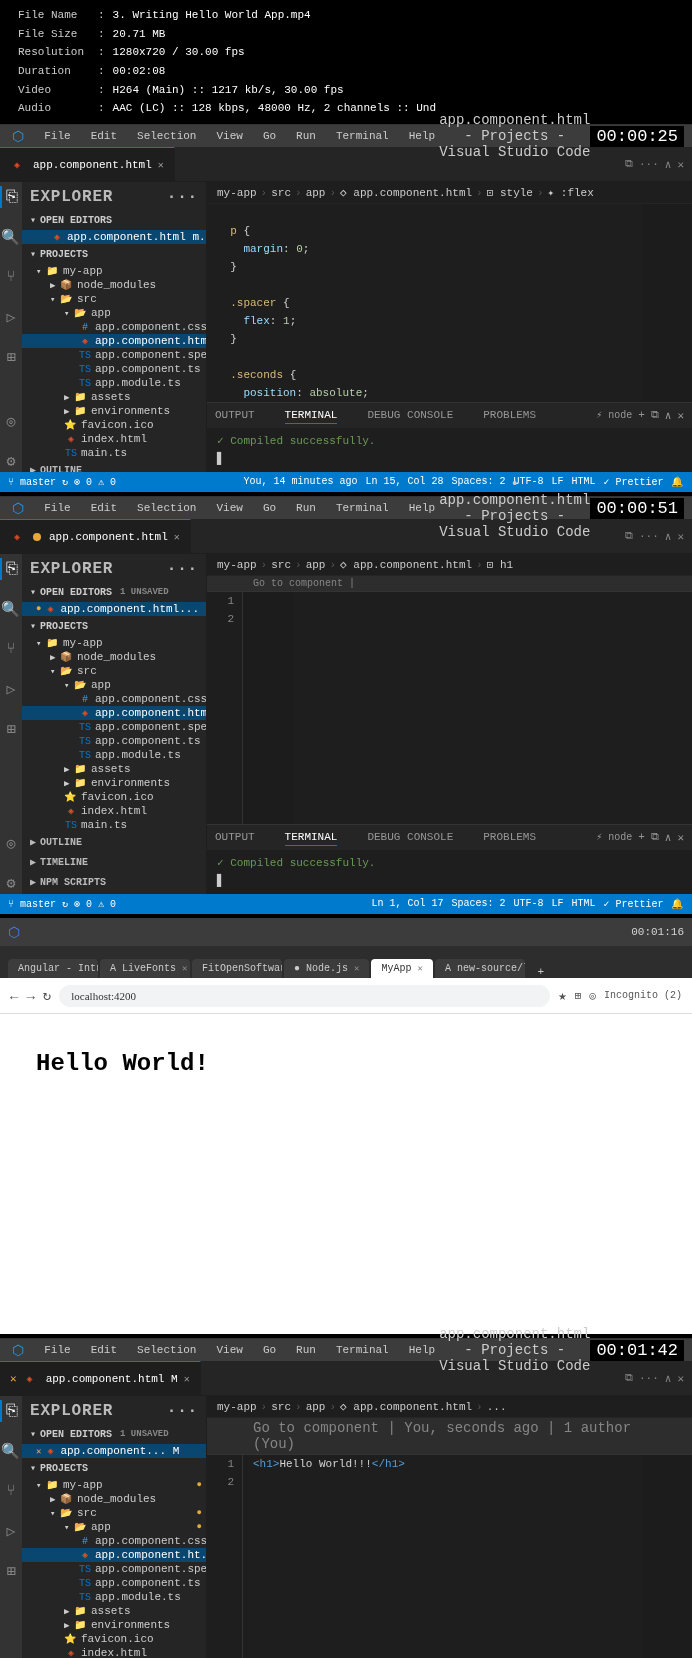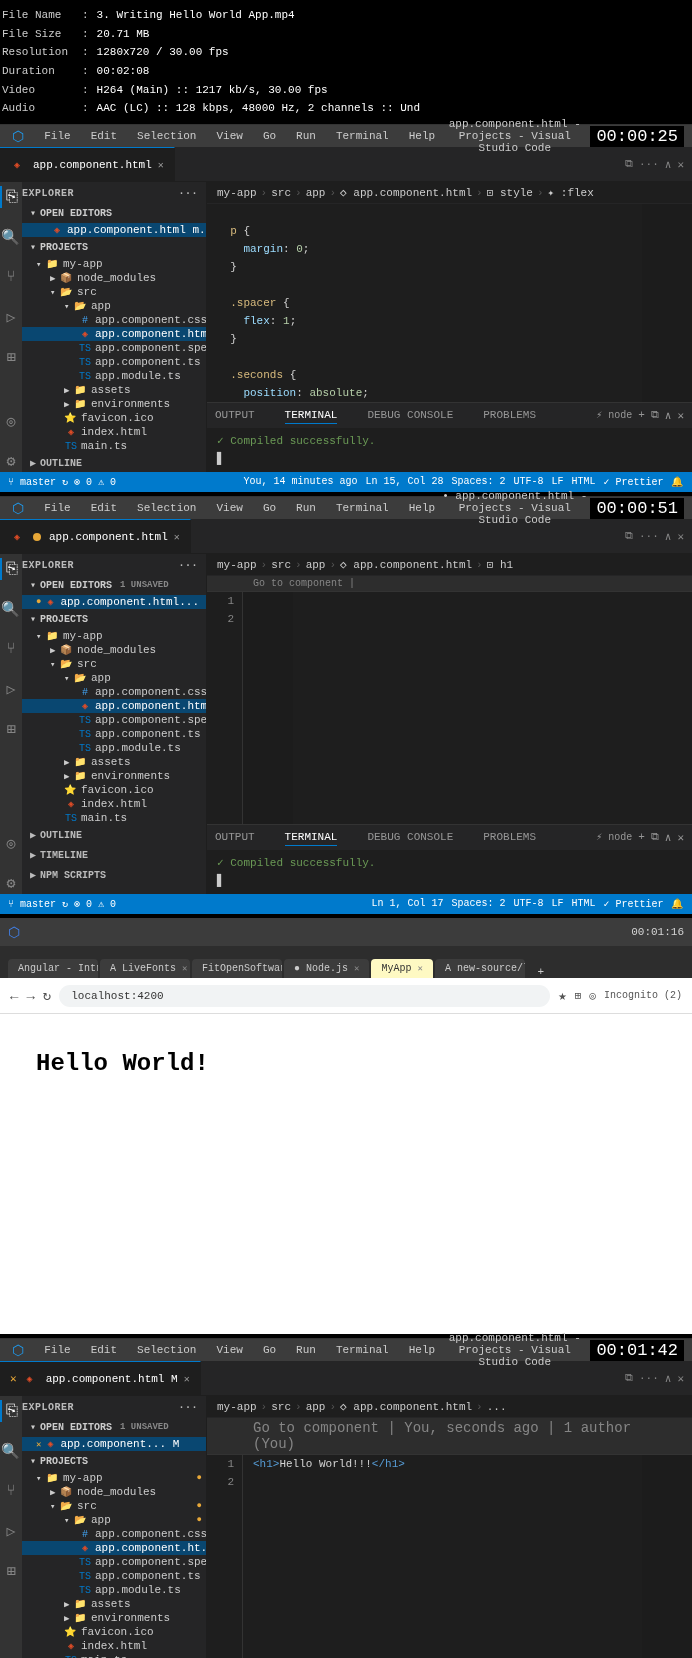--- a/index.html
+++ b/index.html
@@ -9,21 +9,21 @@
       font-family: 'Consolas', 'Courier New', monospace;
       font-size: 11px;
       color: #d4d4d4;
       overflow-x: hidden;
     }
 
     
     .file-info {
       background: #000;
       color: #fff;
-      padding: 6px 2px;
+      padding: 6px 18px;
       font-size: 11px;
       line-height: 1.7;
     }
     .file-info table { border-collapse: collapse; }
     .file-info td { padding: 0 4px 0 0; vertical-align: top; }
     .file-info td:first-child { color: #ccc; min-width: 80px; }
     .file-info td:nth-child(2) { color: #ccc; padding-right: 8px; }
 
     
     .vscode-frame {
@@ -46,21 +46,21 @@
     .title-bar .menu-items {
       display: flex;
       gap: 12px;
       align-items: center;
     }
     .title-bar .menu-items span {
       cursor: pointer;
       padding: 2px 4px;
     }
     .title-bar .title-center {
-      font-size: 11px;
+      font-size: 14px;
       color: #ccc;
       flex: 1;
       text-align: center;
     }
     .title-bar .timestamp {
       color: #fff;
       font-size: 17px;
       background: #000;
       padding: 1px 6px;
     }
@@ -97,25 +97,25 @@
 
     
     .sidebar {
       width: 185px;
       background: #252526;
       border-right: 1px solid #1e1e1e;
       overflow-y: auto;
       flex-shrink: 0;
     }
     .sidebar-section-title {
-      font-size: 10px;
+      font-size: 16px;
       font-weight: bold;
       text-transform: uppercase;
       color: #bbb;
-      padding: 6px 8px 4px 0;
+      padding: 6px 8px 4px 8px;
       letter-spacing: 0.05em;
       display: flex;
       justify-content: space-between;
       align-items: center;
     }
     .sidebar-section-title .dots { cursor: pointer; }
 
     .sidebar-subsection {
       font-size: 10px;
       font-weight: bold;
@@ -315,21 +315,21 @@
       border-radius: 4px 4px 0 0;
       cursor: pointer;
       display: flex;
       align-items: center;
       gap: 4px;
       white-space: nowrap;
       max-width: 90px;
       overflow: hidden;
     }
     .browser-tab.active {
-      background: #fef9c3;
+      background: #ffffff;
       color: #333;
     }
     .browser-tab .tab-close { color: #888; font-size: 9px; margin-left: 2px; }
     .browser-addressbar {
       background: #fff;
       display: flex;
       align-items: center;
       padding: 4px 10px;
       gap: 8px;
       height: 36px;
@@ -342,20 +342,21 @@
     }
     .url-bar {
       flex: 1;
       background: #f1f3f4;
       border-radius: 16px;
       padding: 5px 12px;
       font-size: 11px;
       color: #333;
       display: flex;
       align-items: center;
+      font-family: Liberation Serif, serif;
     }
     .browser-content {
       background: #fff;
       padding: 20px 20px;
       font-size: 24px;
       font-weight: bold;
       color: #000;
     }
     .browser-content-area {
       background: #fff;

